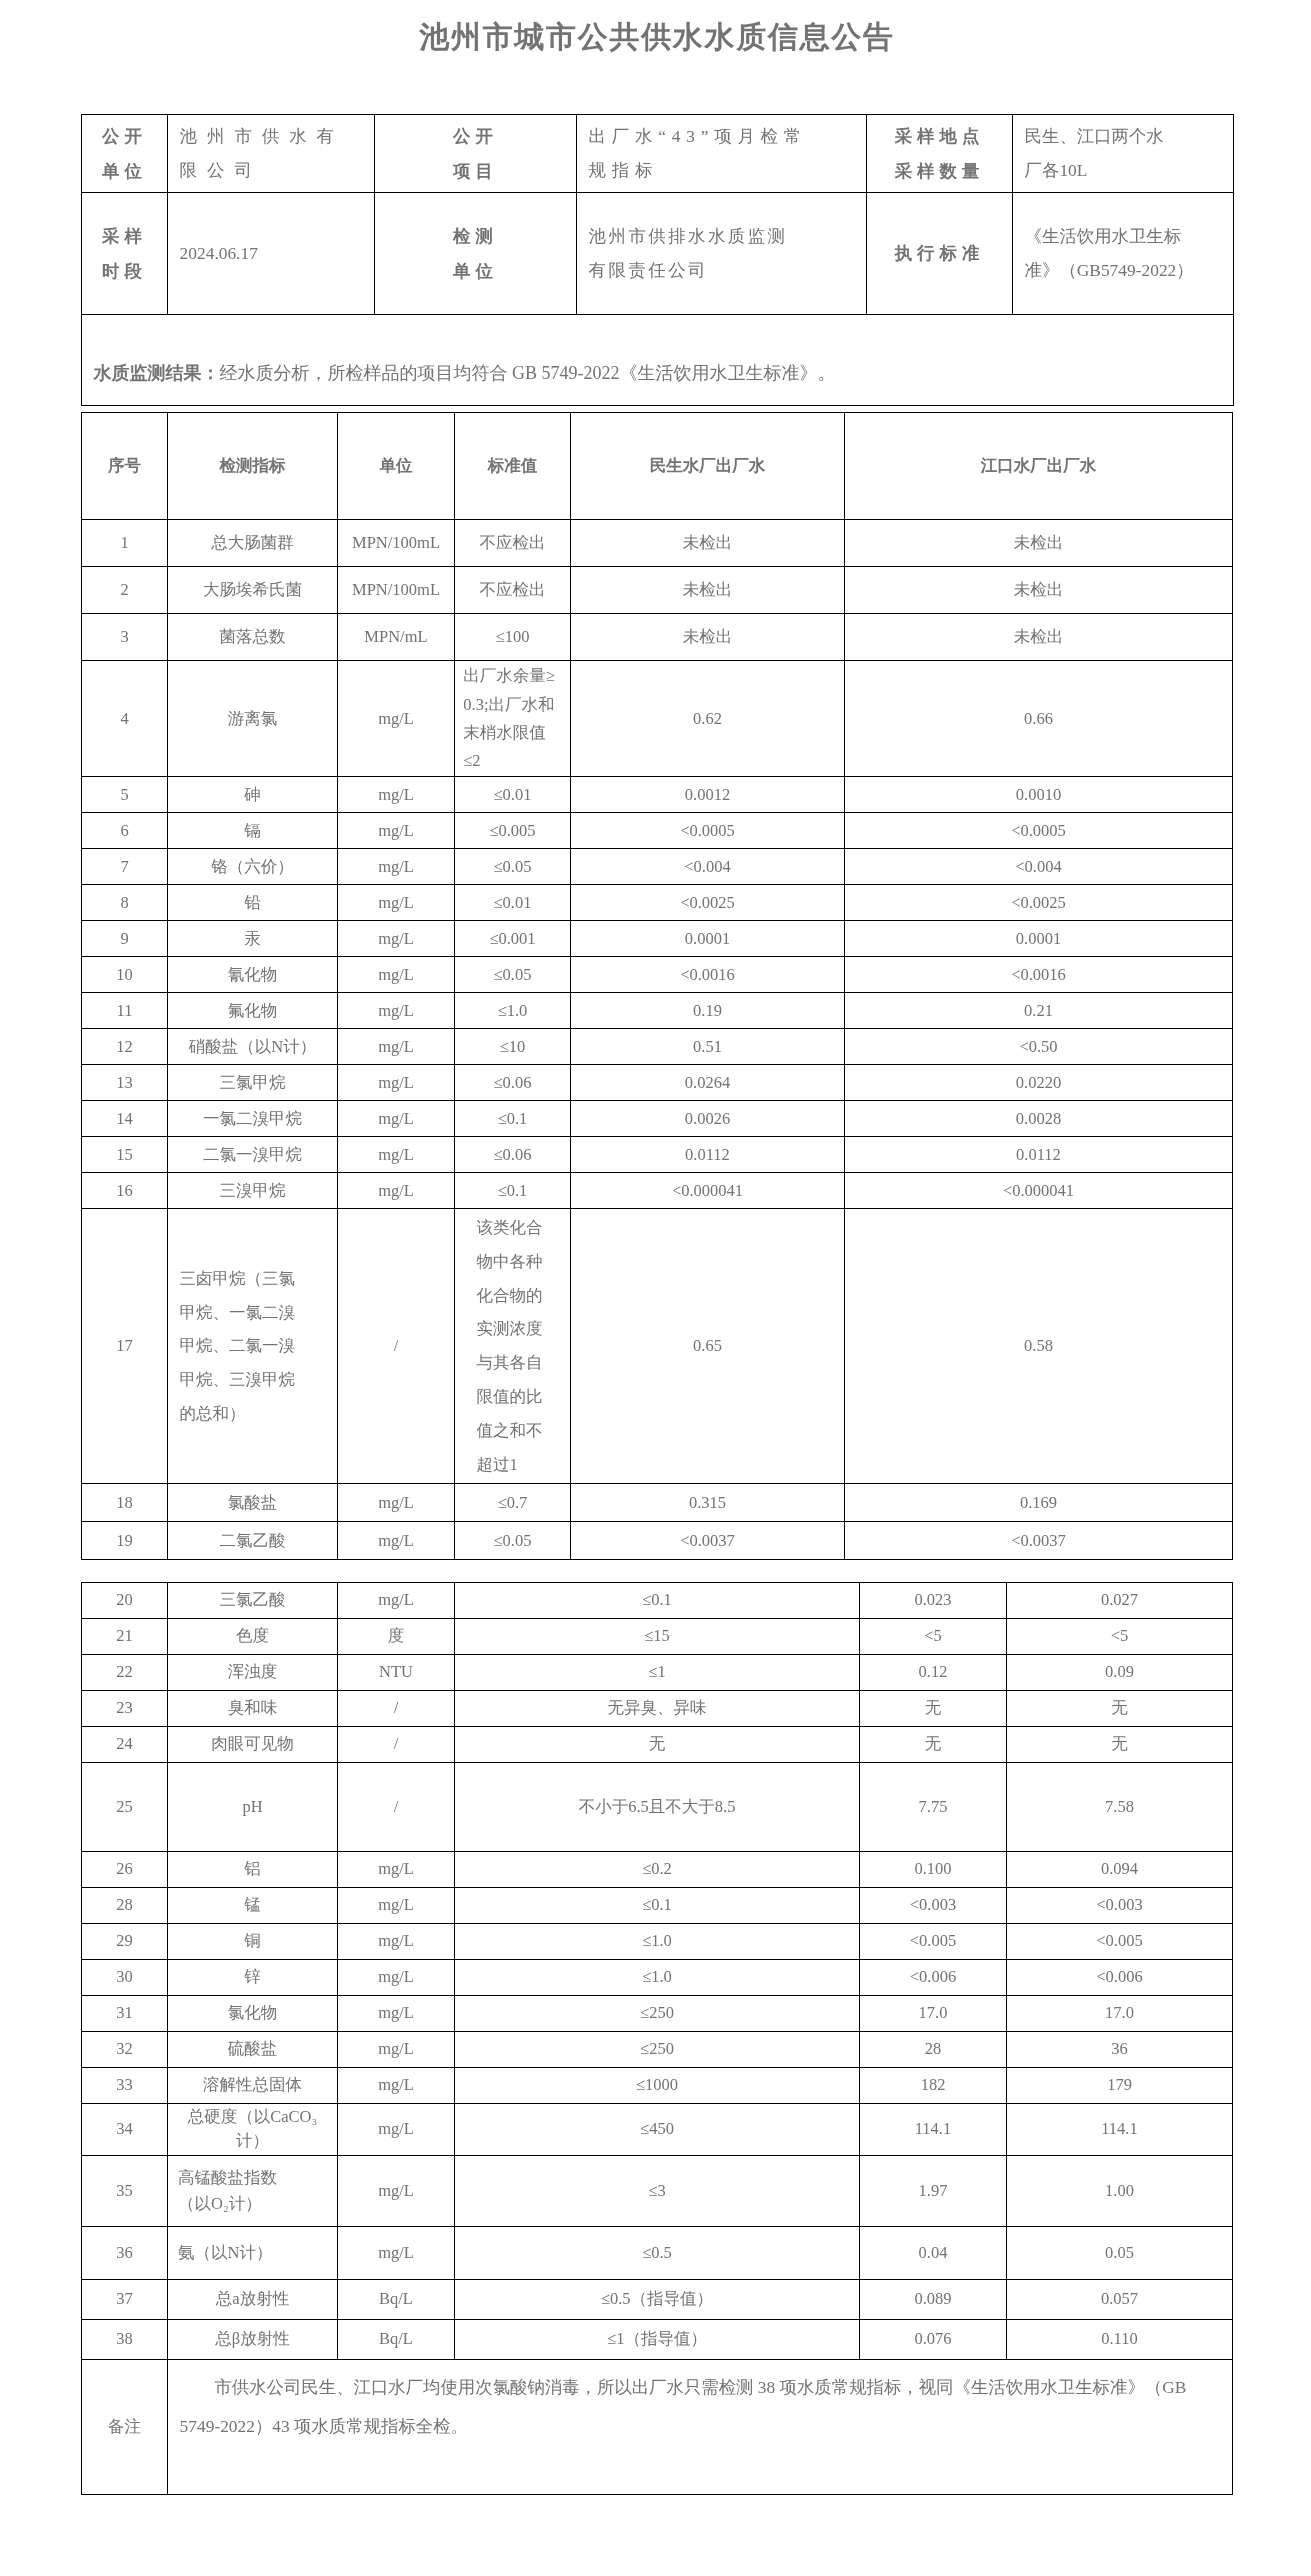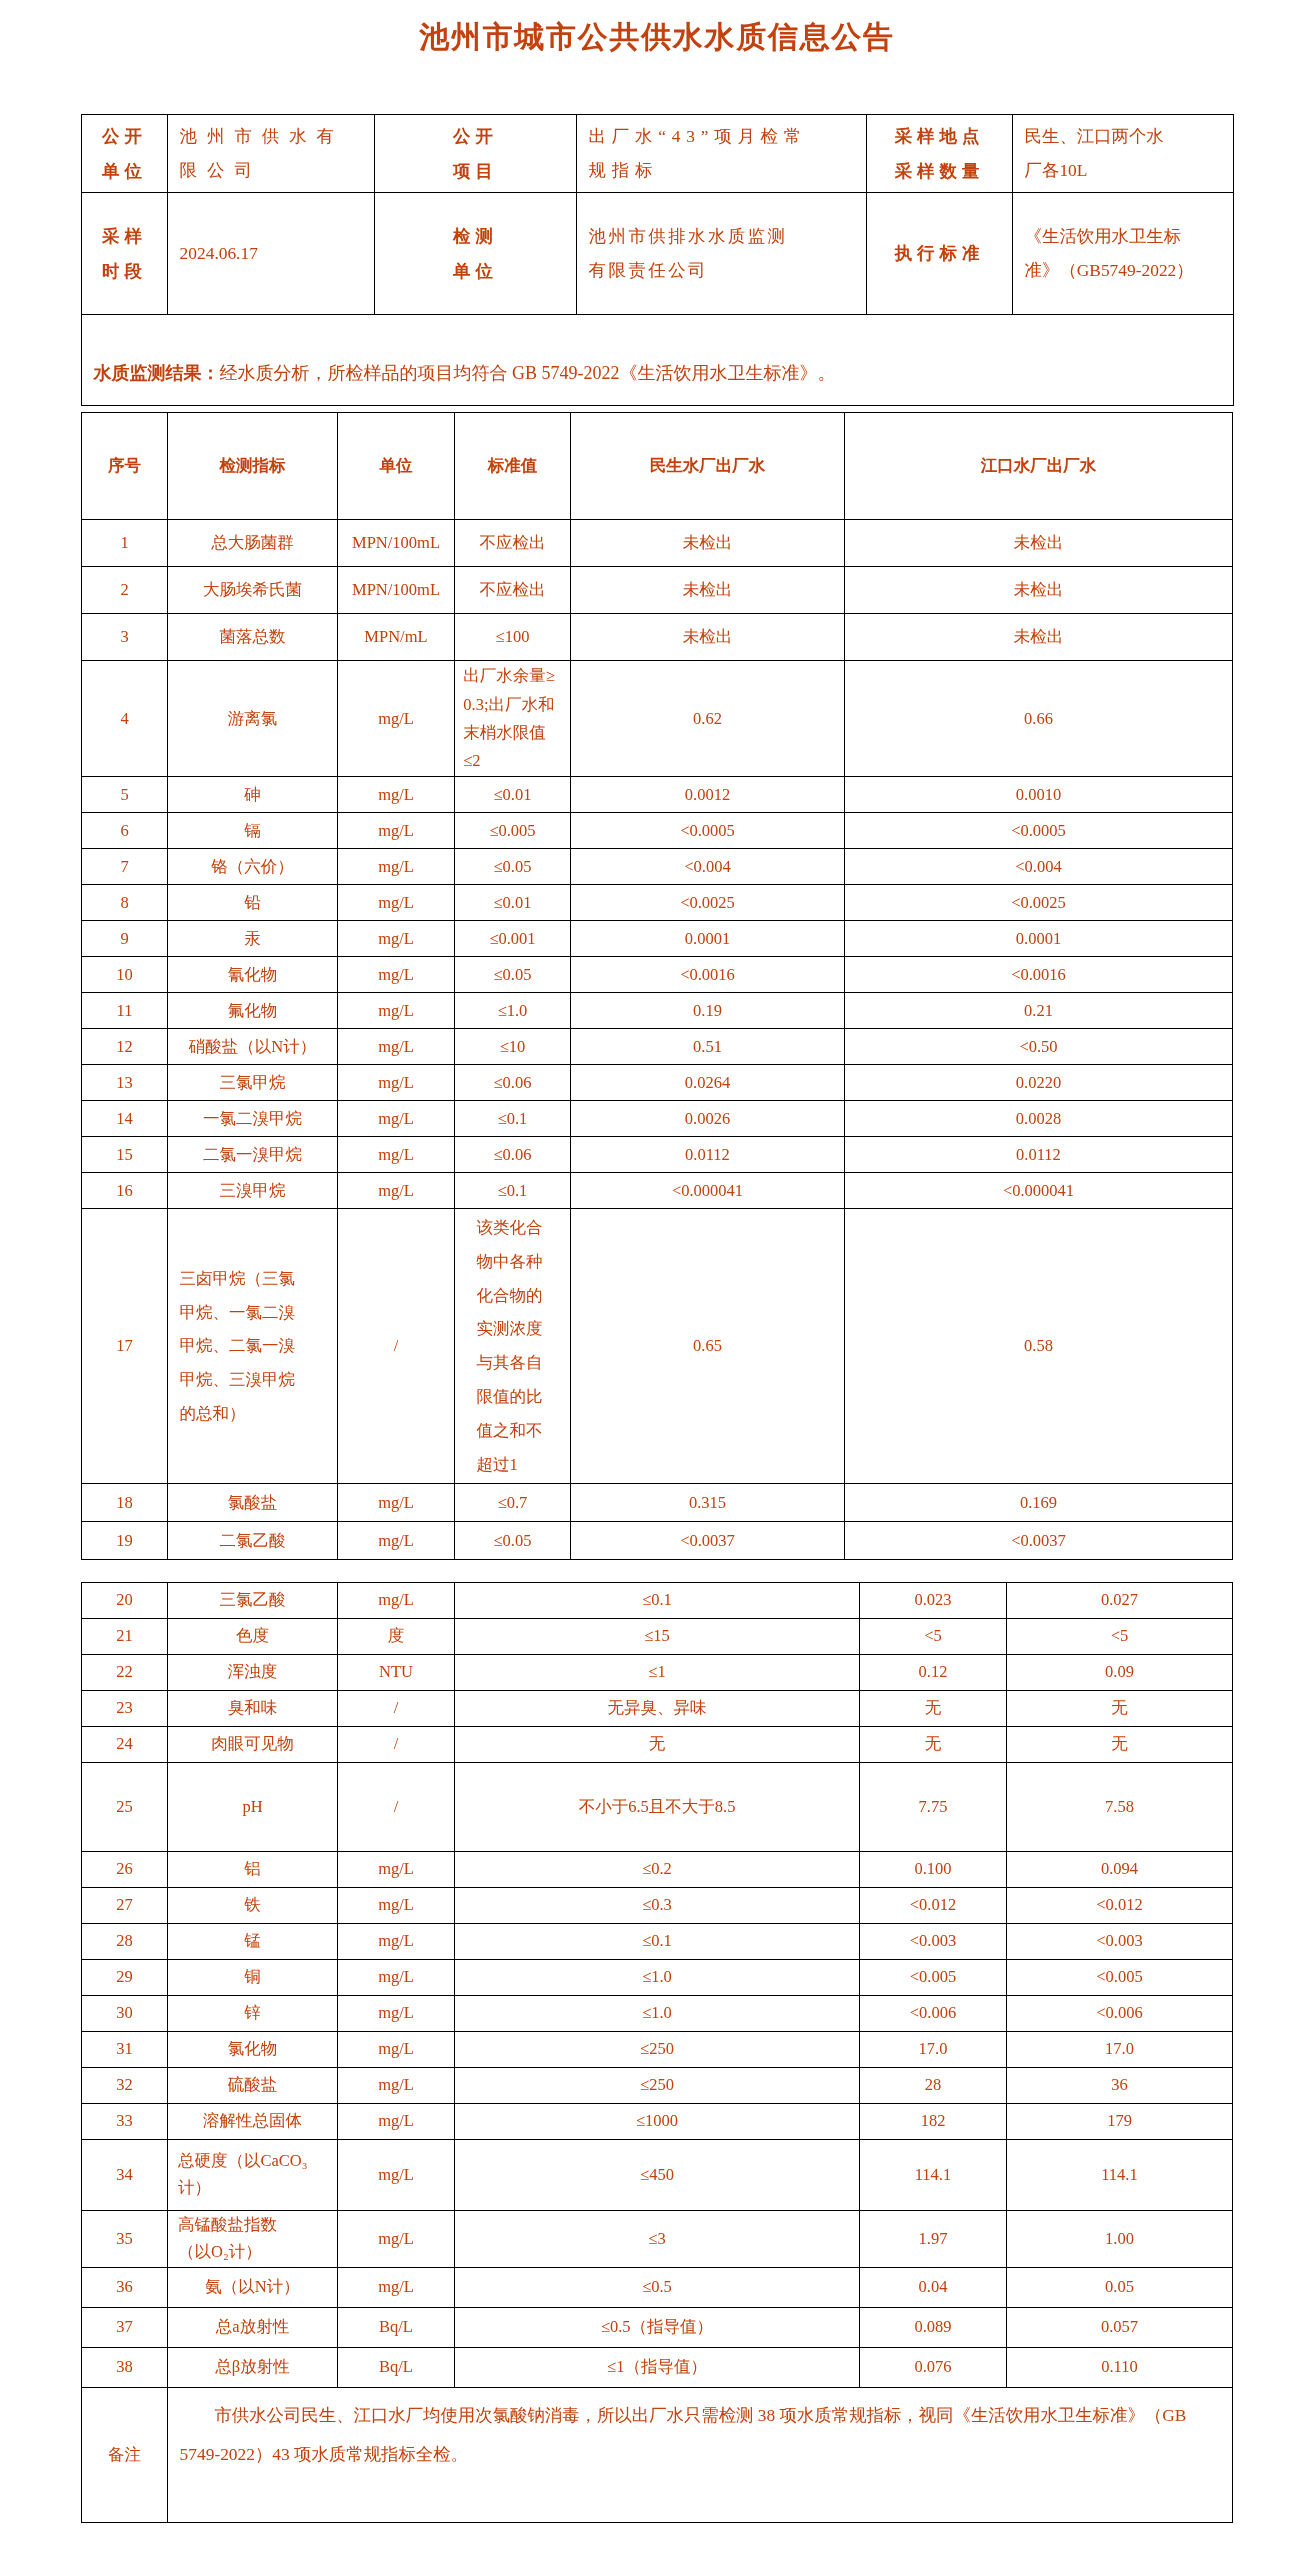--- a/index.html
+++ b/index.html
@@ -1,18 +1,18 @@
 <!DOCTYPE html>
 <html style="font-size:13.2px"><head>
 <meta charset="utf-8">
 <style>
   html,body{margin:0;padding:0;background:#ffffff;}
   .page{
     width:1120px;height:2576px;background:#ffffff;position:relative;
-    font-family:"Liberation Serif","DejaVu Serif",serif;color:#c2410c;
+    font-family:"Liberation Serif","DejaVu Serif",serif;color:#737373;
   }
   .doc{position:absolute;left:81px;top:0;width:1152px;}
   .title{
     padding-top:18px;text-align:center;font-size:30px;font-weight:bold;
     line-height:38px;letter-spacing:1.7px;
     font-family:"Liberation Sans","DejaVu Sans",sans-serif;
   }
   table{border-collapse:collapse;table-layout:fixed;width:1152px;border:1.7px solid #000;}
   td,th{
     border:0.8px solid #000;border-top-width:1.7px;border-bottom-width:1.7px;
@@ -359,28 +359,20 @@
           </tr>
           <tr>
             <td>26</td>
             <td>铝</td>
             <td>mg/L</td>
             <td>≤0.2</td>
             <td>0.100</td>
             <td>0.094</td>
           </tr>
           <tr>
-            <td>27</td>
-            <td>铁</td>
-            <td>mg/L</td>
-            <td>≤0.3</td>
-            <td>&lt;0.012</td>
-            <td>&lt;0.012</td>
-          </tr>
-          <tr>
             <td>28</td>
             <td>锰</td>
             <td>mg/L</td>
             <td>≤0.1</td>
             <td>&lt;0.003</td>
             <td>&lt;0.003</td>
           </tr>
           <tr>
             <td>29</td>
             <td>铜</td>

